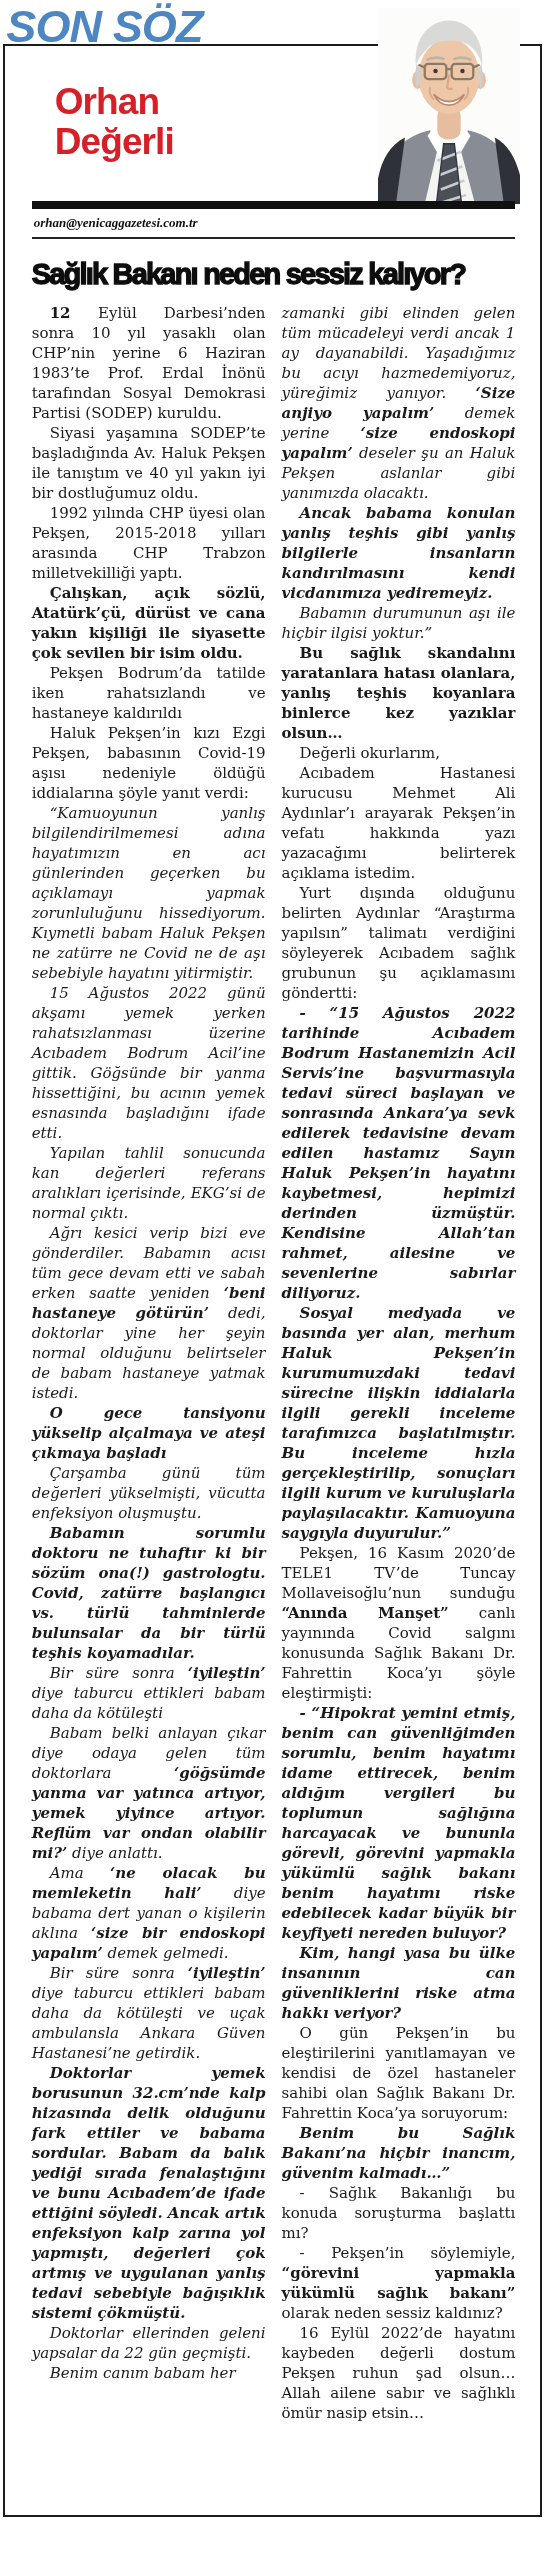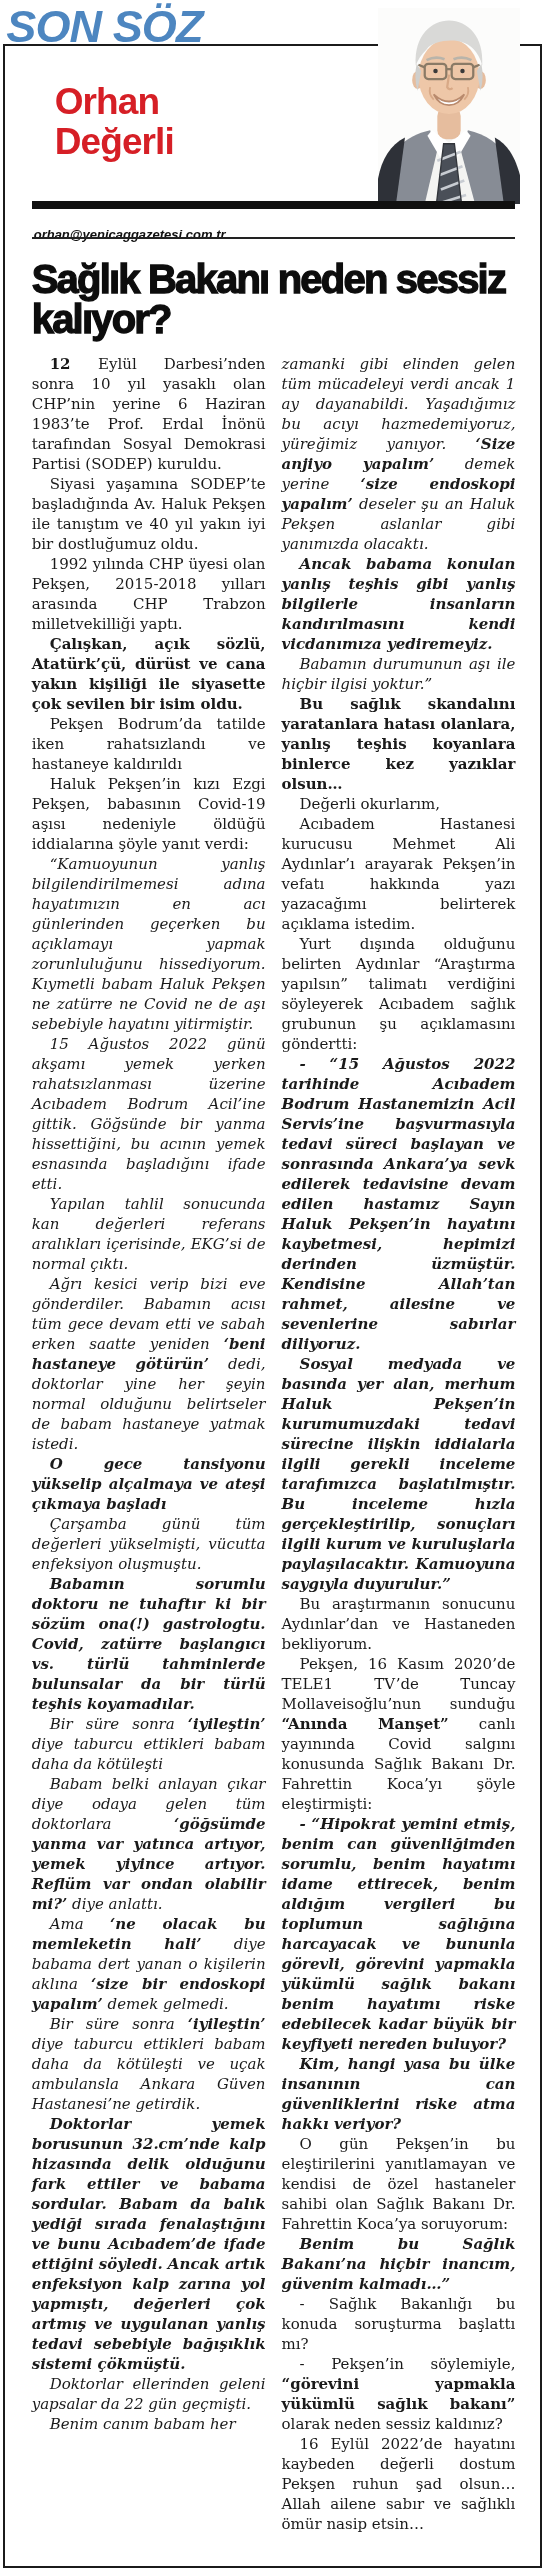--- a/index.html
+++ b/index.html
@@ -8,26 +8,26 @@
     font-family:"Liberation Sans",sans-serif;font-weight:bold;font-style:italic;
     font-size:45px;letter-spacing:-0.9px;color:var(--masthead_blue,#4d86c0);}
   .article-box{margin:0 3.6px 3.6px 2.7px;border:2.2px solid #1b1b1b;background:#fff;position:relative;}
   .author-header{position:relative;height:193px;}
   .author-name{position:absolute;left:50px;top:36px;
     font-family:"Liberation Sans",sans-serif;font-weight:bold;
     font-size:37px;line-height:1.08;letter-spacing:-0.9px;color:var(--author_red,#d61f26);}
   .photo{position:absolute;right:20px;top:-38px;width:142px;height:196px;display:block;}
   .thick-rule{position:absolute;left:27px;right:25px;top:155px;height:8px;background:#101010;}
   .author-email{position:absolute;left:29px;top:169px;
-    font-family:Liberation Sans, sans-serif;font-weight:bold;font-style:italic;
-    font-size:13px;color:#111;margin-top:12px;}
+    font-family:Liberation Serif, serif;font-weight:bold;font-style:italic;
+    font-size:13px;color:#111;}
   .thin-rule{position:absolute;left:27px;right:25px;top:191px;height:1.8px;background:#222;}
   .headline{margin:0;padding:21.5px 25px 0 27px;
     font-family:"Liberation Sans",sans-serif;font-weight:bold;
-    font-size:40px;line-height:0.99;letter-spacing:-1.8px;color:#0d0d0d;
+    font-size:29px;line-height:0.99;letter-spacing:-1.8px;color:#0d0d0d;
     -webkit-text-stroke:1.3px #0d0d0d;}
   .columns{display:flex;gap:16px;padding:14.4px 25px 23px 27px;min-height:2189px;}
   .col{flex:1 1 0;min-width:0;}
   .para{margin:0;text-align:justify;text-indent:18px;font-size:15px;line-height:20px;}
   .para.noindent{text-indent:0;}
   .s-bold{font-weight:bold;}
   .s-italic{font-style:italic;}
   .s-bolditalic{font-weight:bold;font-style:italic;}
   .r-b{font-weight:bold;}
 </style>
@@ -118,21 +118,20 @@
     <div class="col">
         <p class="para s-italic noindent"><span>zamanki gibi elinden gelen tüm mücadeleyi verdi ancak 1 ay dayanabildi. Yaşadığımız bu acıyı hazmedemiyoruz, yüreğimiz yanıyor. </span><span class="r-b">‘Size anjiyo yapalım’</span><span> demek yerine </span><span class="r-b">‘size endoskopi yapalım’</span><span> deseler şu an Haluk Pekşen aslanlar gibi yanımızda olacaktı.</span></p>
         <p class="para s-bolditalic"><span>Ancak babama konulan yanlış teşhis gibi yanlış bilgilerle insanların kandırılmasını kendi vicdanımıza yediremeyiz.</span></p>
         <p class="para s-italic"><span>Babamın durumunun aşı ile hiçbir ilgisi yoktur.”</span></p>
         <p class="para s-bold"><span>Bu sağlık skandalını yaratanlara hatası olanlara, yanlış teşhis koyanlara binlerce kez yazıklar olsun…</span></p>
         <p class="para s-normal"><span>Değerli okurlarım,</span></p>
         <p class="para s-normal"><span>Acıbadem Hastanesi kurucusu Mehmet Ali Aydınlar’ı arayarak Pekşen’in vefatı hakkında yazı yazacağımı belirterek açıklama istedim.</span></p>
         <p class="para s-normal"><span>Yurt dışında olduğunu belirten Aydınlar “Araştırma yapılsın” talimatı verdiğini söyleyerek Acıbadem sağlık grubunun şu açıklamasını göndertti:</span></p>
         <p class="para s-bolditalic"><span>- “15 Ağustos 2022 tarihinde Acıbadem Bodrum Hastanemizin Acil Servis’ine başvurmasıyla tedavi süreci başlayan ve sonrasında Ankara’ya sevk edilerek tedavisine devam edilen hastamız Sayın Haluk Pekşen’in hayatını kaybetmesi, hepimizi derinden üzmüştür. Kendisine Allah’tan rahmet, ailesine ve sevenlerine sabırlar diliyoruz.</span></p>
         <p class="para s-bolditalic"><span>Sosyal medyada ve basında yer alan, merhum Haluk Pekşen’in kurumumuzdaki tedavi sürecine ilişkin iddialarla ilgili gerekli inceleme tarafımızca başlatılmıştır. Bu inceleme hızla gerçekleştirilip, sonuçları ilgili kurum ve kuruluşlarla paylaşılacaktır. Kamuoyuna saygıyla duyurulur.”</span></p>
-        <p class="para s-normal"><span>Bu araştırmanın sonucunu Aydınlar’dan ve Hastaneden bekliyorum.</span></p>
         <p class="para s-normal"><span>Pekşen, 16 Kasım 2020’de TELE1 TV’de Tuncay Mollaveisoğlu’nun sunduğu </span><span class="r-b">“Anında Manşet”</span><span> canlı yayınında Covid salgını konusunda Sağlık Bakanı Dr. Fahrettin Koca’yı şöyle eleştirmişti:</span></p>
         <p class="para s-bolditalic"><span>- “Hipokrat yemini etmiş, benim can güvenliğimden sorumlu, benim hayatımı idame ettirecek, benim aldığım vergileri bu toplumun sağlığına harcayacak ve bununla görevli, görevini yapmakla yükümlü sağlık bakanı benim hayatımı riske edebilecek kadar büyük bir keyfiyeti nereden buluyor?</span></p>
         <p class="para s-bolditalic"><span>Kim, hangi yasa bu ülke insanının can güvenliklerini riske atma hakkı veriyor?</span></p>
         <p class="para s-normal"><span>O gün Pekşen’in bu eleştirilerini yanıtlamayan ve kendisi de özel hastaneler sahibi olan Sağlık Bakanı Dr. Fahrettin Koca’ya soruyorum:</span></p>
         <p class="para s-bolditalic"><span>Benim bu Sağlık Bakanı’na hiçbir inancım, güvenim kalmadı…”</span></p>
         <p class="para s-normal"><span>- Sağlık Bakanlığı bu konuda soruşturma başlattı mı?</span></p>
         <p class="para s-normal"><span>- Pekşen’in söylemiyle, </span><span class="r-b">“görevini yapmakla yükümlü sağlık bakanı”</span><span> olarak neden sessiz kaldınız?</span></p>
         <p class="para s-normal"><span>16 Eylül 2022’de hayatını kaybeden değerli dostum Pekşen ruhun şad olsun… Allah ailene sabır ve sağlıklı ömür nasip etsin…</span></p>
       </div>
   </div>

